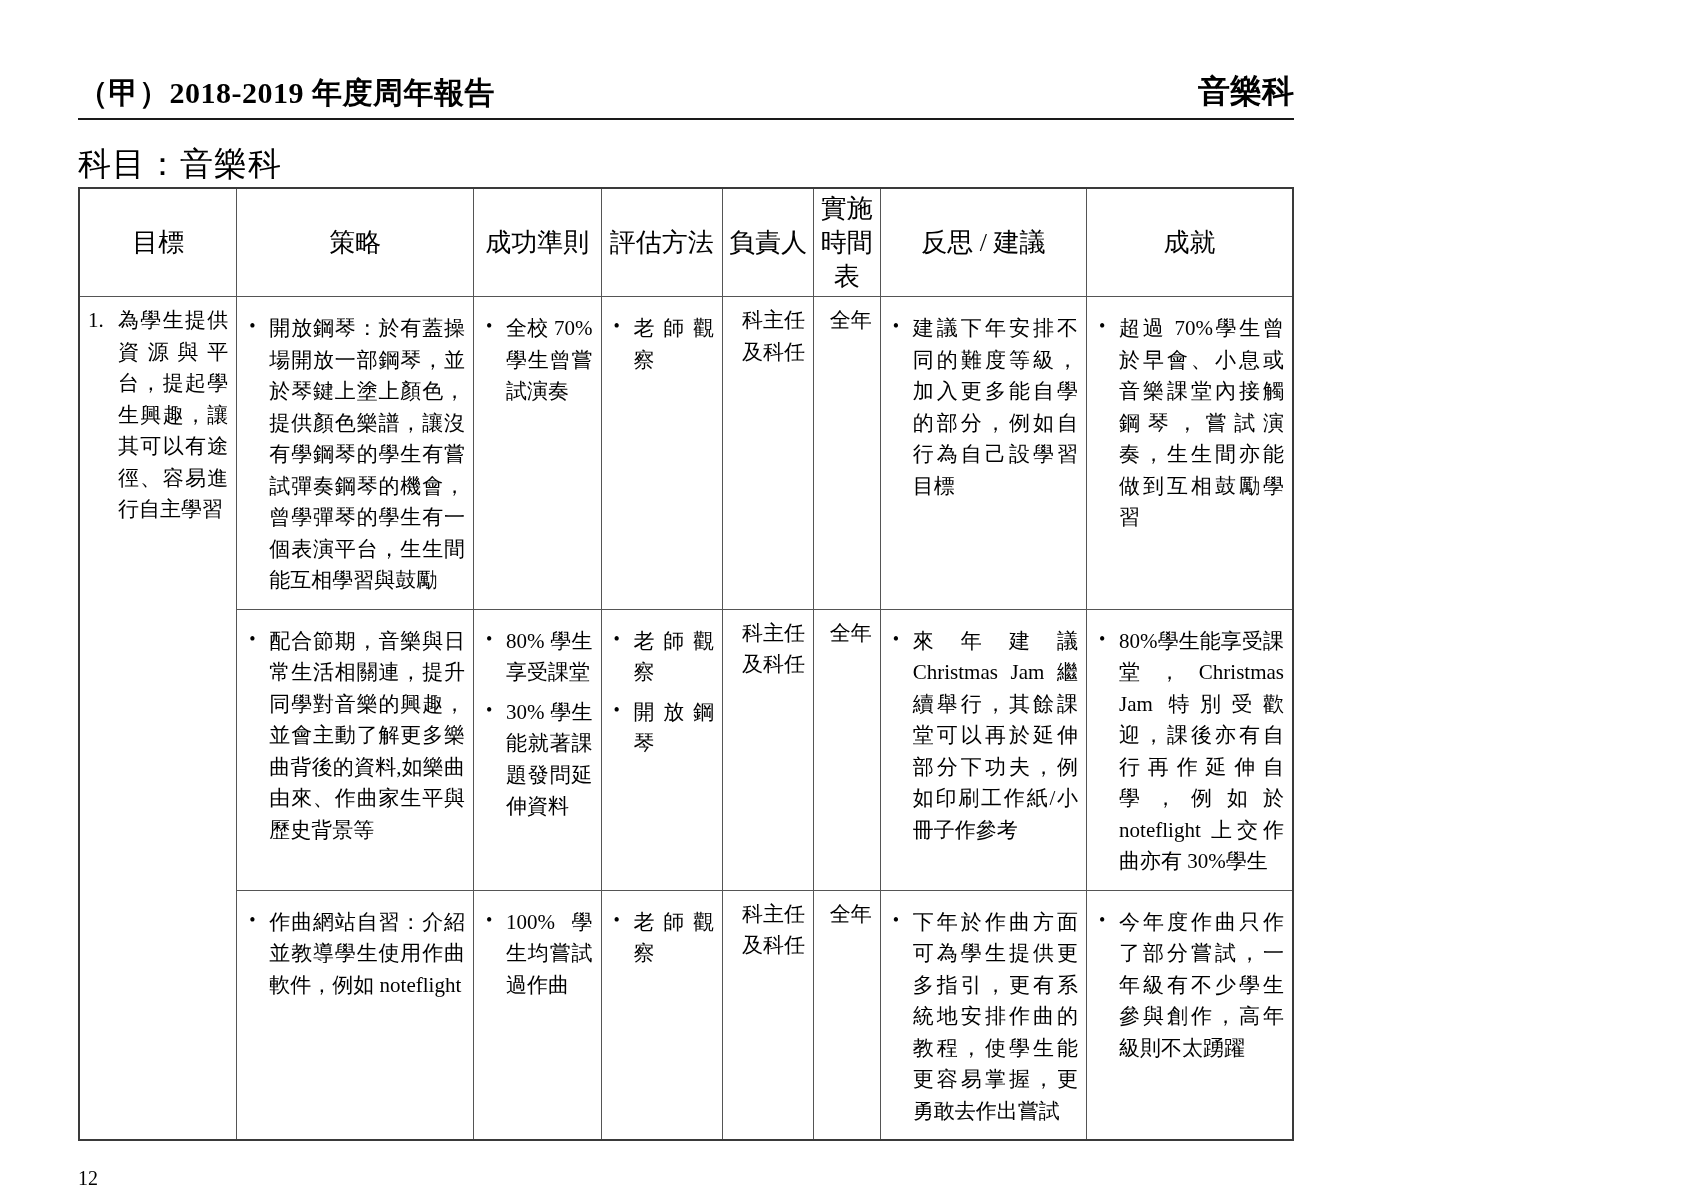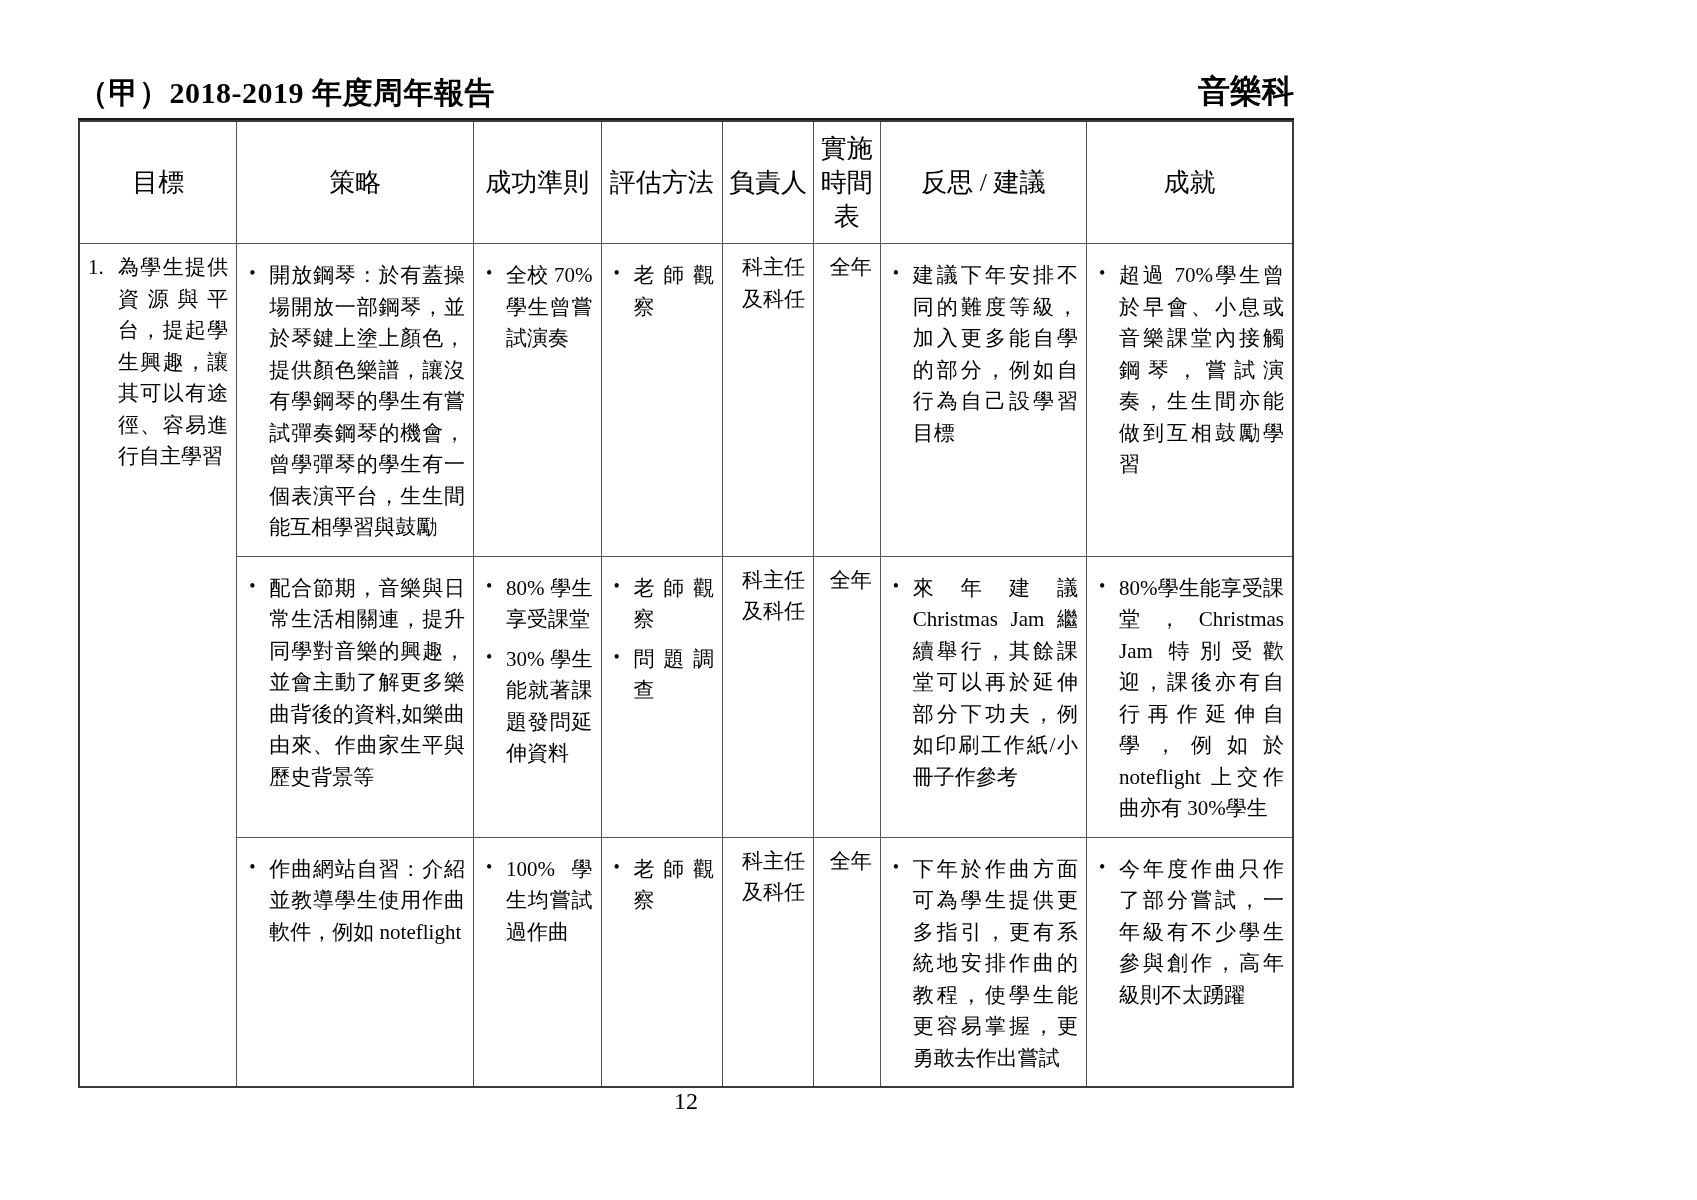--- a/index.html
+++ b/index.html
@@ -64,21 +64,21 @@
     vertical-align: top;
     padding: 8px 8px 10px 8px;
     font-size: 21px;
     line-height: 1.5;
   }
   table.report thead th {
     text-align: center;
     vertical-align: middle;
     font-weight: normal;
     font-size: 26px;
-    padding: 10px 4px;
+    padding: 3px 4px;
     background: #ffffff;
   }
   thead th.small-head {
     font-size: 21px;
     line-height: 1.3;
   }
   
   col.c-goal      { width: 13.0%; }
   col.c-strategy  { width: 19.5%; }
   col.c-criteria  { width: 10.5%; }
@@ -125,34 +125,35 @@
   }
   td.center-cell .line { display: block; }
 
   
   .justify-full {
     text-align: justify;
     text-justify: inter-ideograph;
   }
   
   .page-number {
-    text-align: center;
-    font-size: 24px;
+    margin-top: 26px;
+    font-size: 20px;
   }
 </style>
 </head>
 <body>
 
 <div class="page">
 
   <div class="doc-header">
     <div class="left">（甲）2018-2019 年度周年報告</div>
     <div class="right">音樂科</div>
   </div>
 
+  <div class="subject-line">科目：音樂科</div>
 
   <table class="report">
     <colgroup>
       <col class="c-goal">
       <col class="c-strategy">
       <col class="c-criteria">
       <col class="c-method">
       <col class="c-person">
       <col class="c-time">
       <col class="c-reflect">
@@ -224,21 +225,21 @@
         </td>
         <td>
           <ul class="bul">
             <li>80% 學生享受課堂</li>
             <li>30% 學生能就著課題發問延伸資料</li>
           </ul>
         </td>
         <td>
           <ul class="bul">
             <li>老師觀察</li>
-            <li>問題調查</li>
+            <li>開放鋼琴</li>
           </ul>
         </td>
         <td class="center-cell">
           <span class="line">科主任</span>
           <span class="line">及科任</span>
         </td>
         <td class="center-cell">全年</td>
         <td>
           <ul class="bul">
             <li>來年建議 Christmas Jam 繼續舉行，其餘課堂可以再於延伸部分下功夫，例如印刷工作紙/小冊子作參考</li>

